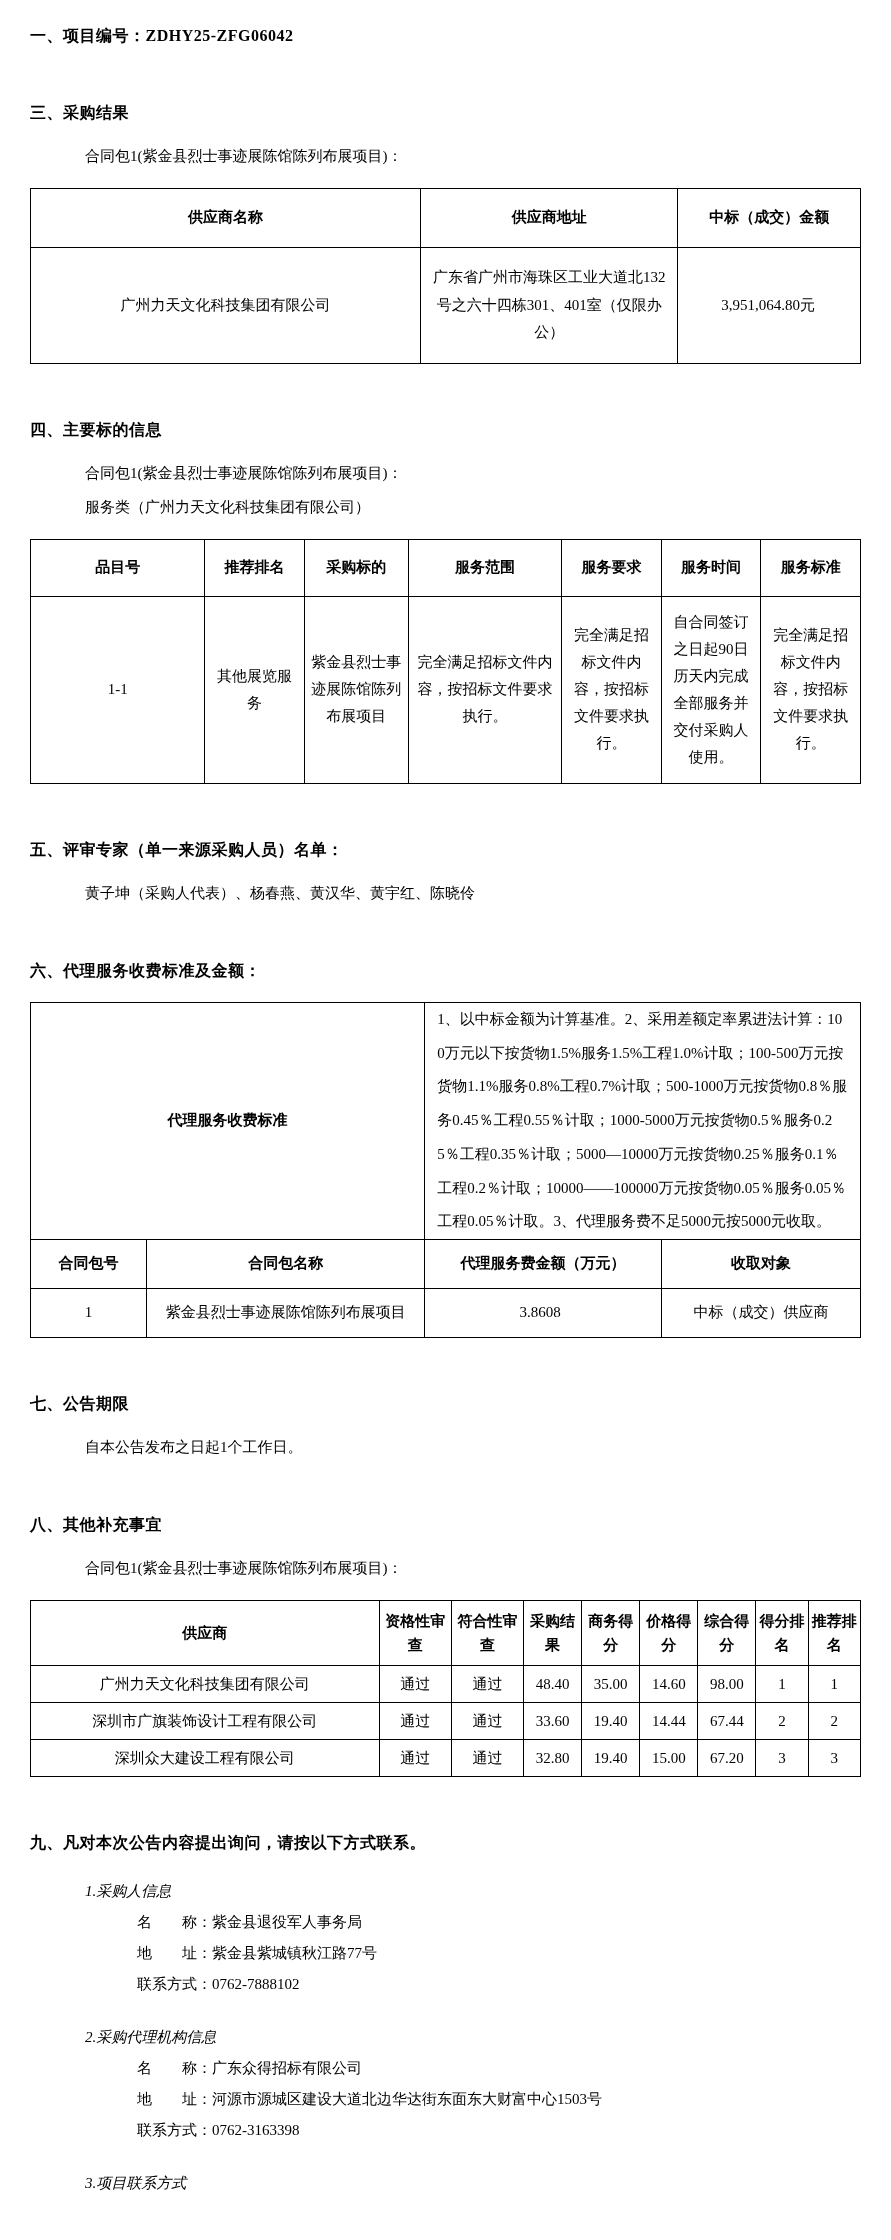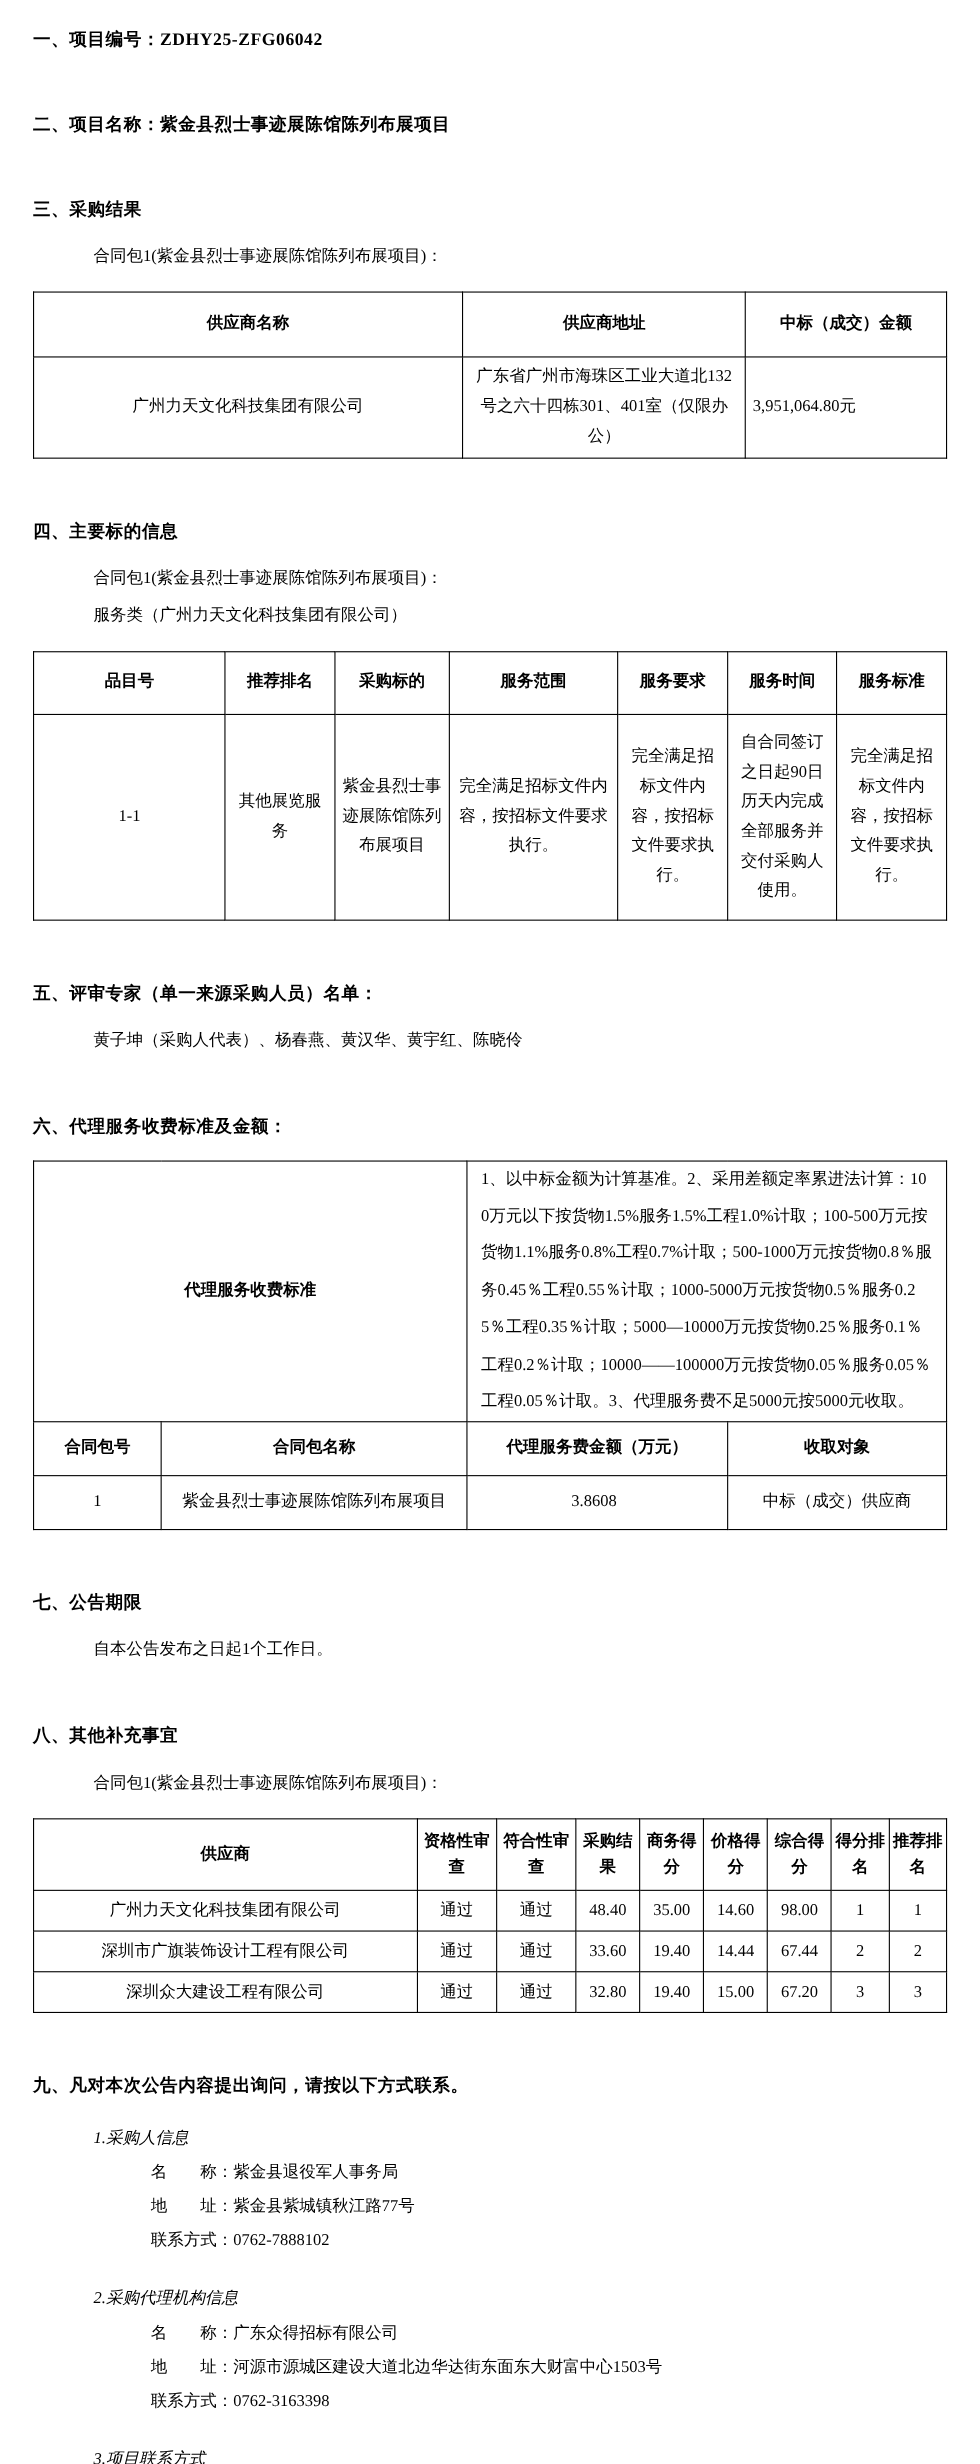--- a/index.html
+++ b/index.html
@@ -23,22 +23,22 @@
     text-align: center;
     vertical-align: middle;
     font-size: 15px;
     padding: 10px 4px;
     word-break: break-all;
     line-height: 1.85;
   }
   th { font-weight: 700; }
 
   .result-table th { padding: 15px 4px; }
-  .result-table td { padding: 4px 6px; }
-  .result-table .amount { text-align: left; padding-right: 8px; }
+  .result-table td { padding: 16px 6px; }
+  .result-table .amount { text-align: center; padding-right: 8px; }
 
   .items-table th { padding: 14px 2px; }
   .items-table td { padding: 12px 5px; line-height: 1.8; }
 
   .fee-table .std-label { font-weight: 700; margin-left: 10px; }
   .fee-table .std-text { text-align: left; padding: 0 12px; line-height: 2.25; }
   .fee-table .fee-amount { padding-right: 10px; }
 
   .score-table th { padding: 8px 2px; line-height: 1.6; }
   .score-table td { padding: 6px 2px; line-height: 1.6; }
@@ -46,21 +46,20 @@
   .c-item { padding-left: 55px; line-height: 31px; margin-top: 22px; font-style: italic; }
   .c-sub  { padding-left: 107px; line-height: 31px; }
 </style>
 </head>
 <body>
 
 <div class="doc">
 
   <div class="h first">一、项目编号：ZDHY25-ZFG06042</div>
 
-  <div class="h">二、项目名称：紫金县烈士事迹展陈馆陈列布展项目</div>
 
   <div class="h">三、采购结果</div>
   <div class="para">合同包1(紫金县烈士事迹展陈馆陈列布展项目)：</div>
 
   <table class="result-table">
     <colgroup>
         <col style="width:47%">
         <col style="width:31%">
         <col style="width:22%">
       </colgroup>

